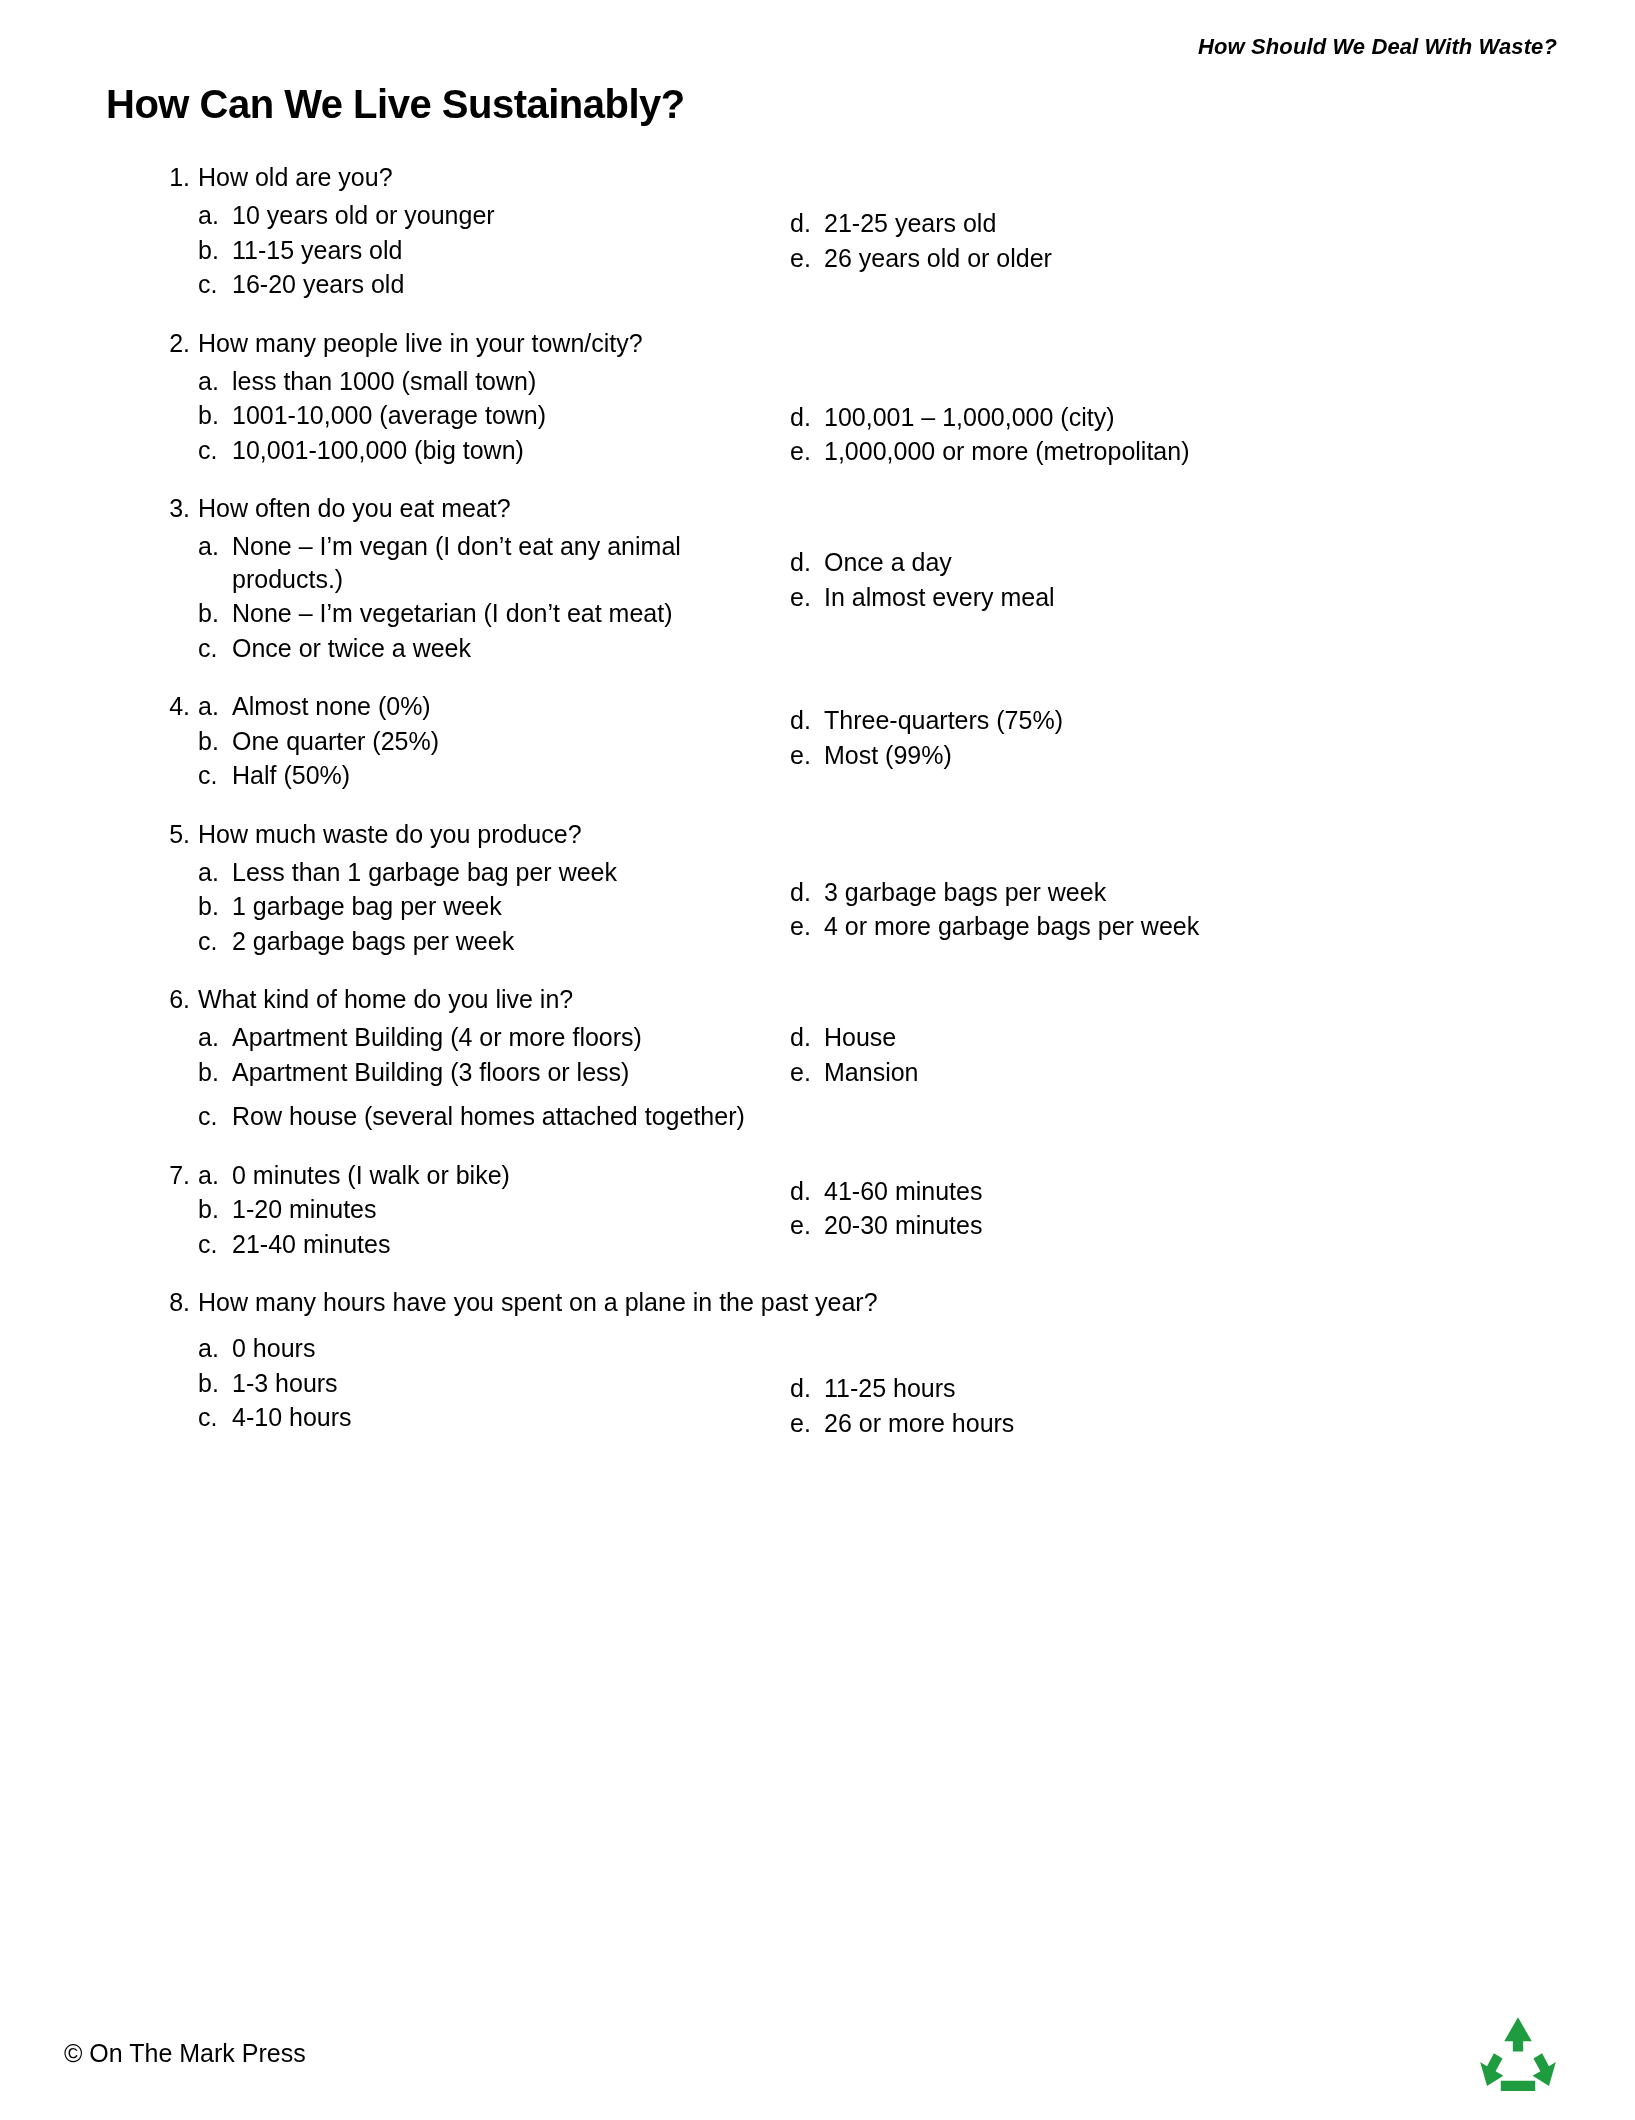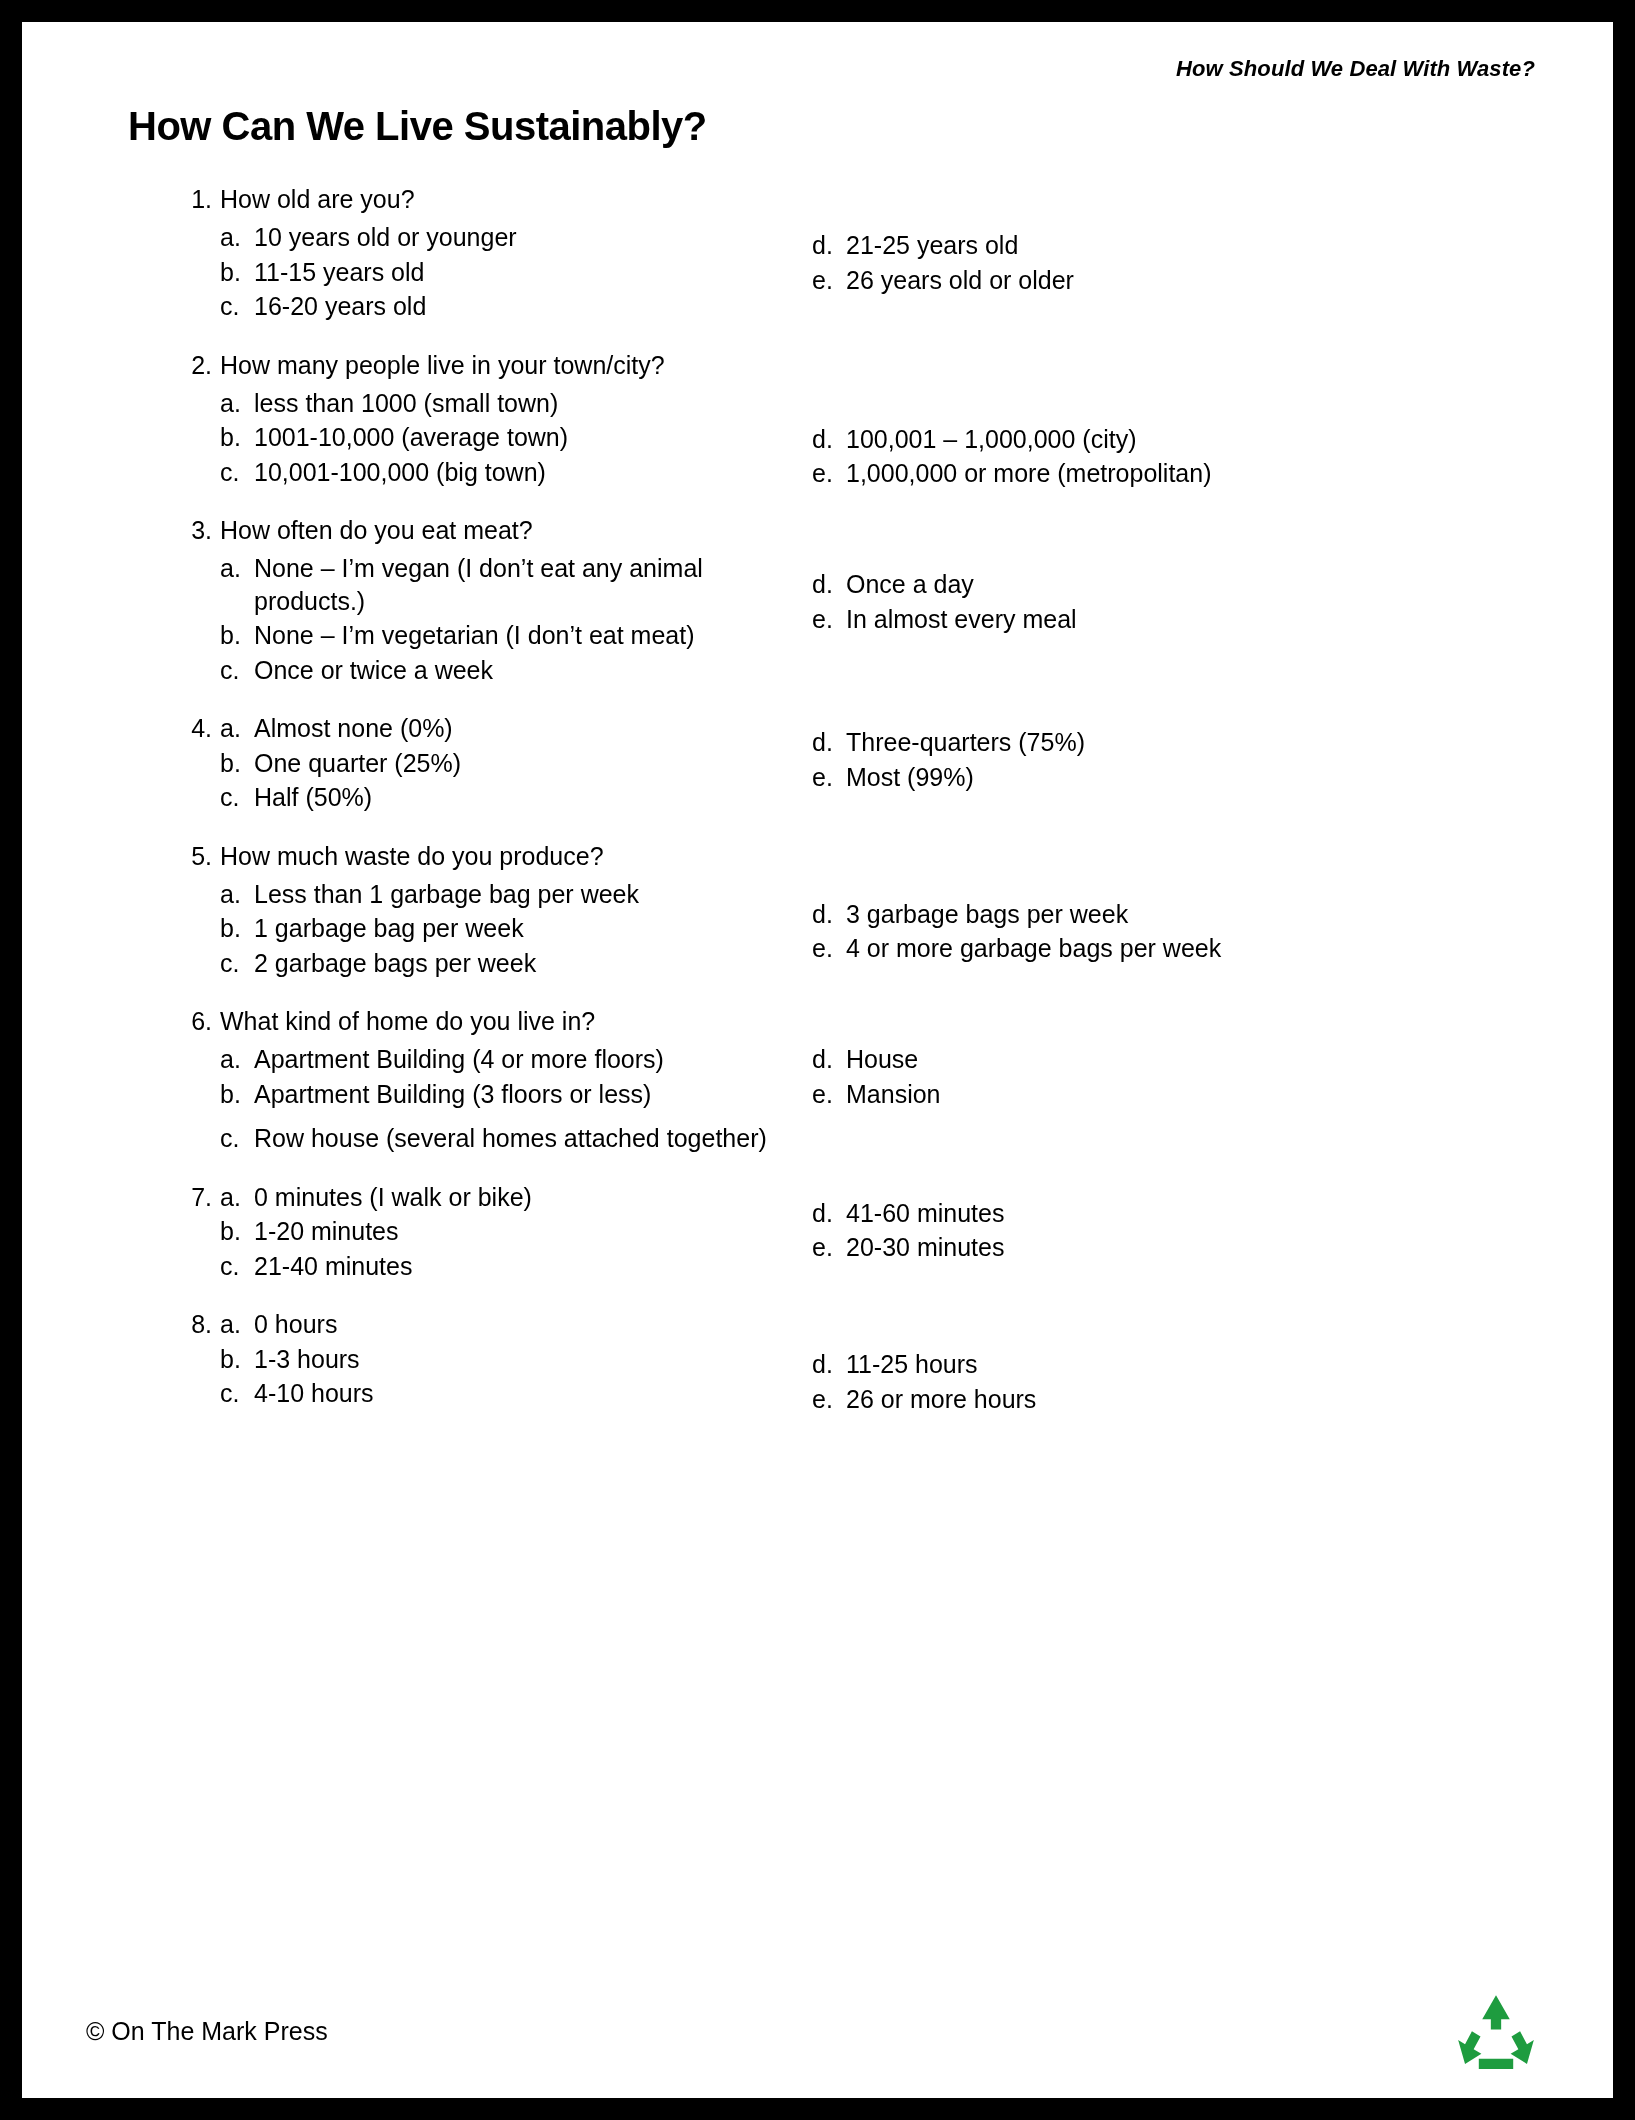--- a/index.html
+++ b/index.html
@@ -13,21 +13,20 @@
     font-family: "Liberation Sans", sans-serif;
     color: #000000;
     overflow: hidden;
   }
   .page {
     position: relative;
     width: 1635px;
     height: 2120px;
     box-sizing: border-box;
     background: #000000;
-    padding: 22px;
   }
   .sheet {
     position: relative;
     width: 100%;
     height: 100%;
     background: #ffffff;
     box-sizing: border-box;
     padding: 26px 60px 20px 60px;
     border: 4px solid #ffffff;
   }
@@ -252,20 +251,21 @@
           <div class="col-right">
             <div class="opt"><span class="letter">d.</span><span>41-60 minutes</span></div>
             <div class="opt"><span class="letter">e.</span><span>20-30 minutes</span></div>
           </div>
         </div>
       </div>
 
       <div class="q q8">
         <div class="q-head">
           <span class="q-num">8.</span>
+          <span>How many hours have you spent on a plane in the past year?</span>
         </div>
         <div class="opts">
           <div class="col-left">
             <div class="opt"><span class="letter">a.</span><span>0 hours</span></div>
             <div class="opt"><span class="letter">b.</span><span>1-3 hours</span></div>
             <div class="opt"><span class="letter">c.</span><span>4-10 hours</span></div>
           </div>
           <div class="col-right">
             <div class="opt"><span class="letter">d.</span><span>11-25 hours</span></div>
             <div class="opt"><span class="letter">e.</span><span>26 or more hours</span></div>

